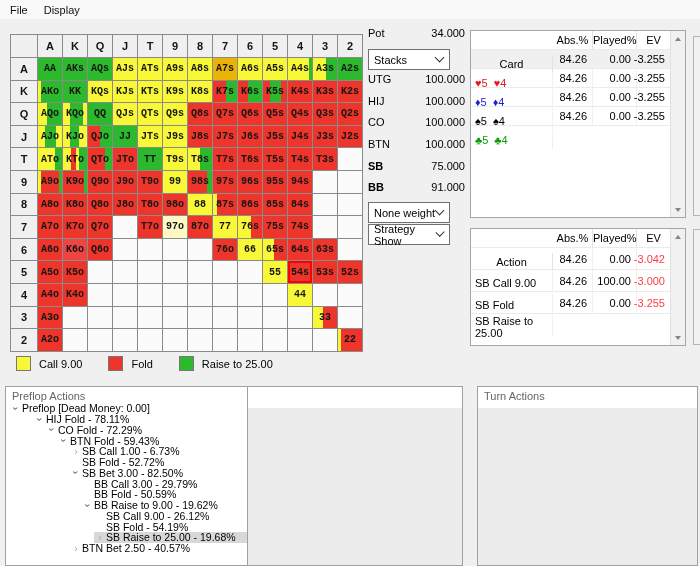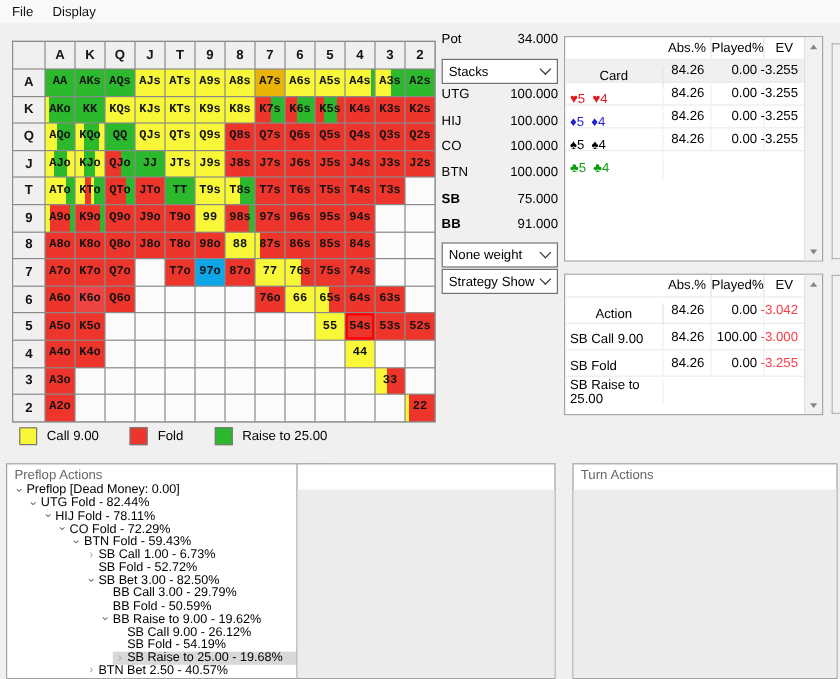--- a/index.html
+++ b/index.html
@@ -27,21 +27,21 @@
     font-family:"Liberation Mono", monospace; font-size:10px; font-weight:bold; color:#141414; background:#fff; }
   .ghead { background:#f0f0f0; font-family:"Liberation Sans", sans-serif; font-size:11px; font-weight:bold; }
   .gempty { background:#fbfbfb; }
   .gsel { outline:2px solid #ff0000; outline-offset:-2px; z-index:2; }
   
   .legend { position:absolute; left:16px; top:356px; display:flex; align-items:center; gap:26px; }
   .legend-item { display:flex; align-items:center; gap:8px; }
   .swatch { width:15px; height:15px; border:1px solid #777; }
   
   .pot-row { position:absolute; left:368px; top:27px; width:97px; display:flex; justify-content:space-between; }
-  .combo { position:absolute; left:368px; width:97px; height:21px; background:#fff; border:1px solid #707070;
+  .combo { position:absolute; left:368px; width:82px; height:21px; background:#fff; border:1px solid #707070;
     display:flex; align-items:center; justify-content:space-between; padding:0 6px 0 5px; }
   .combo .chev { width:7px; height:7px; border-right:1px solid #333; border-bottom:1px solid #333;
     transform:rotate(45deg); margin-top:-4px; }
   .positions { position:absolute; left:368px; top:68px; width:97px; }
   .pos-row { height:21.7px; display:flex; justify-content:space-between; align-items:center; }
   .pos-bold { font-weight:bold; }
   
   .tbl { position:absolute; left:470px; width:216px; background:#fff; border:1px solid #a5a5a5; display:flex; }
   .tbl-main { flex:1; overflow:hidden; }
   .trow { display:flex; align-items:center; border-bottom:1px solid #ebebeb; }
@@ -199,21 +199,21 @@
     <div class="gcell" style="background: rgb(238, 53, 43);">85s</div>
     <div class="gcell" style="background: rgb(238, 53, 43);">84s</div>
     <div class="gcell gempty"></div>
     <div class="gcell gempty"></div>
     <div class="gcell ghead">7</div>
     <div class="gcell" style="background: rgb(238, 53, 43);">A7o</div>
     <div class="gcell" style="background: rgb(238, 53, 43);">K7o</div>
     <div class="gcell" style="background: rgb(238, 53, 43);">Q7o</div>
     <div class="gcell gempty"></div>
     <div class="gcell" style="background: rgb(238, 53, 43);">T7o</div>
-    <div class="gcell" style="background: #0ea5e9;">97o</div>
+    <div class="gcell" style="background: #fef9c3;">97o</div>
     <div class="gcell" style="background: rgb(238, 53, 43);">87o</div>
     <div class="gcell" style="background: rgb(248, 248, 56);">77</div>
     <div class="gcell" style="background: linear-gradient(90deg, rgb(248, 248, 56) 0%, rgb(248, 248, 56) 55%, rgb(238, 53, 43) 55%, rgb(238, 53, 43) 100%);">76s</div>
     <div class="gcell" style="background: rgb(238, 53, 43);">75s</div>
     <div class="gcell" style="background: rgb(238, 53, 43);">74s</div>
     <div class="gcell gempty"></div>
     <div class="gcell gempty"></div>
     <div class="gcell ghead">6</div>
     <div class="gcell" style="background: rgb(238, 53, 43);">A6o</div>
     <div class="gcell" style="background: #ef4444;">K6o</div>
@@ -447,24 +447,20 @@
 <div class="rstrip" style="top:36px;height:180px"></div>
 <div class="rstrip" style="top:229px;height:116px"></div>
 
 <div class="panel" style="left:5px;width:272px">
   <div class="panel-title">Preflop Actions</div>
   <div class="tree">
       <div class="titem" style="margin-left: 4px;">
         <div class="tarrow exp"><span>›</span></div>
         <div>Preflop [Dead Money: 0.00]</div>
       </div>
-      <div class="titem" style="margin-left: 16px;">
-        <div class="tarrow exp"><span>›</span></div>
-        <div>UTG Fold - 82.44%</div>
-      </div>
       <div class="titem" style="margin-left: 28px;">
         <div class="tarrow exp"><span>›</span></div>
         <div>HIJ Fold - 78.11%</div>
       </div>
       <div class="titem" style="margin-left: 40px;">
         <div class="tarrow exp"><span>›</span></div>
         <div>CO Fold - 72.29%</div>
       </div>
       <div class="titem" style="margin-left: 52px;">
         <div class="tarrow exp"><span>›</span></div>

